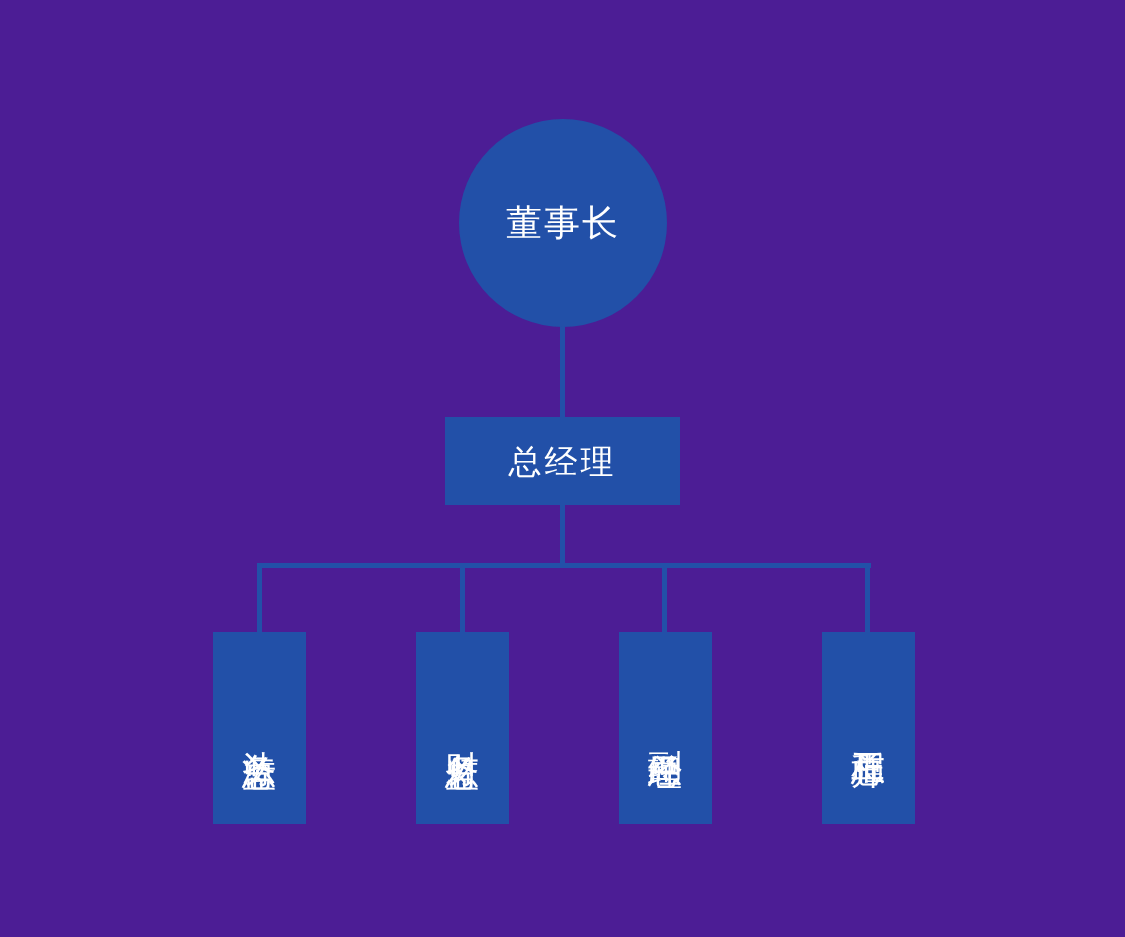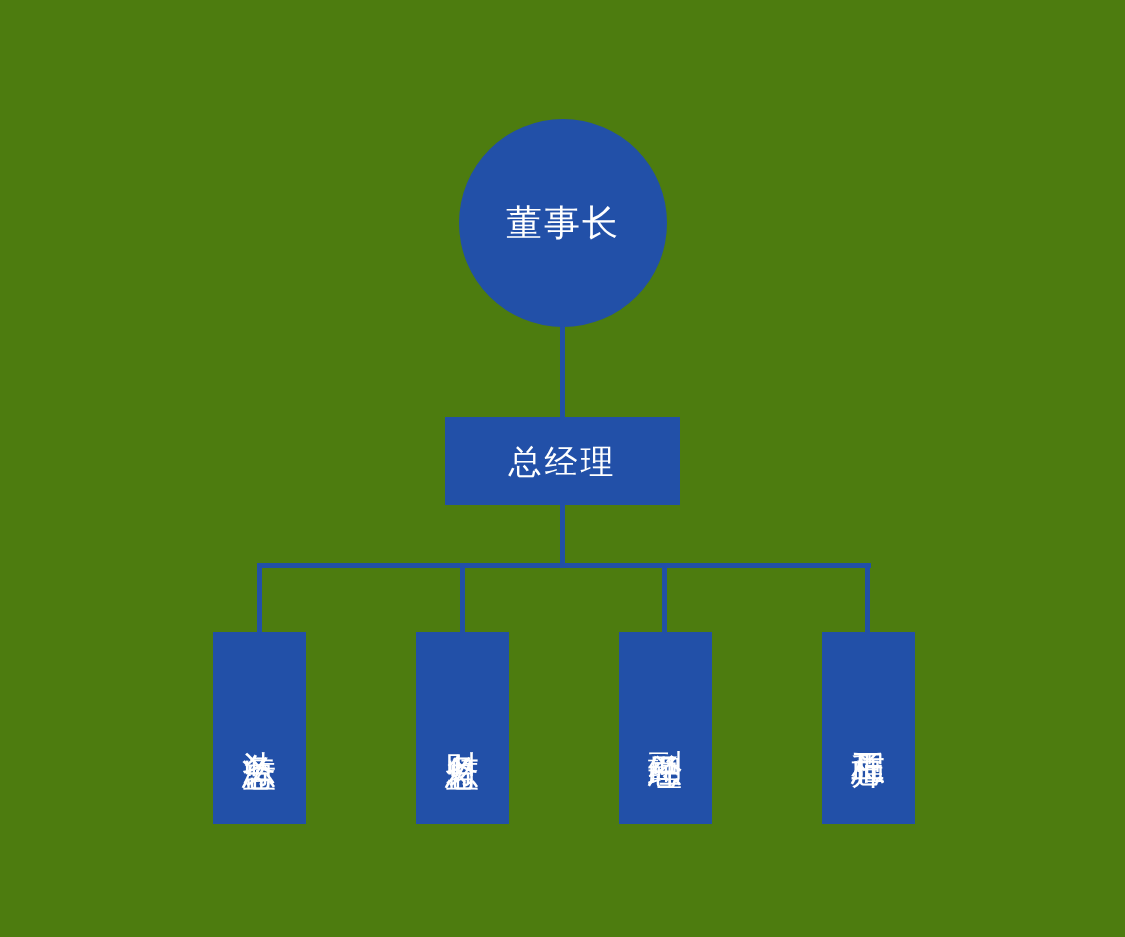--- a/index.html
+++ b/index.html
@@ -10,21 +10,21 @@
     width: 1125px;
     height: 937px;
     background: #efefef;
     font-family: "Liberation Sans", "DejaVu Sans", sans-serif;
     overflow: hidden;
   }
   #org-chart {
     position: relative;
     width: 1125px;
     height: 937px;
-    background: #4d7c0f;
+    background: #4c1d95;
   }
 
   
   .connector {
     position: absolute;
     background: #2250a8;
   }
   .conn-v-root     { left: 560px;  top: 320px; width: 5px;   height: 100px; }
   .conn-v-mid      { left: 560px;  top: 504px; width: 5px;   height: 63px;  }
   .conn-h-bus      { left: 259px;  top: 563px; width: 612px; height: 5px;   }

